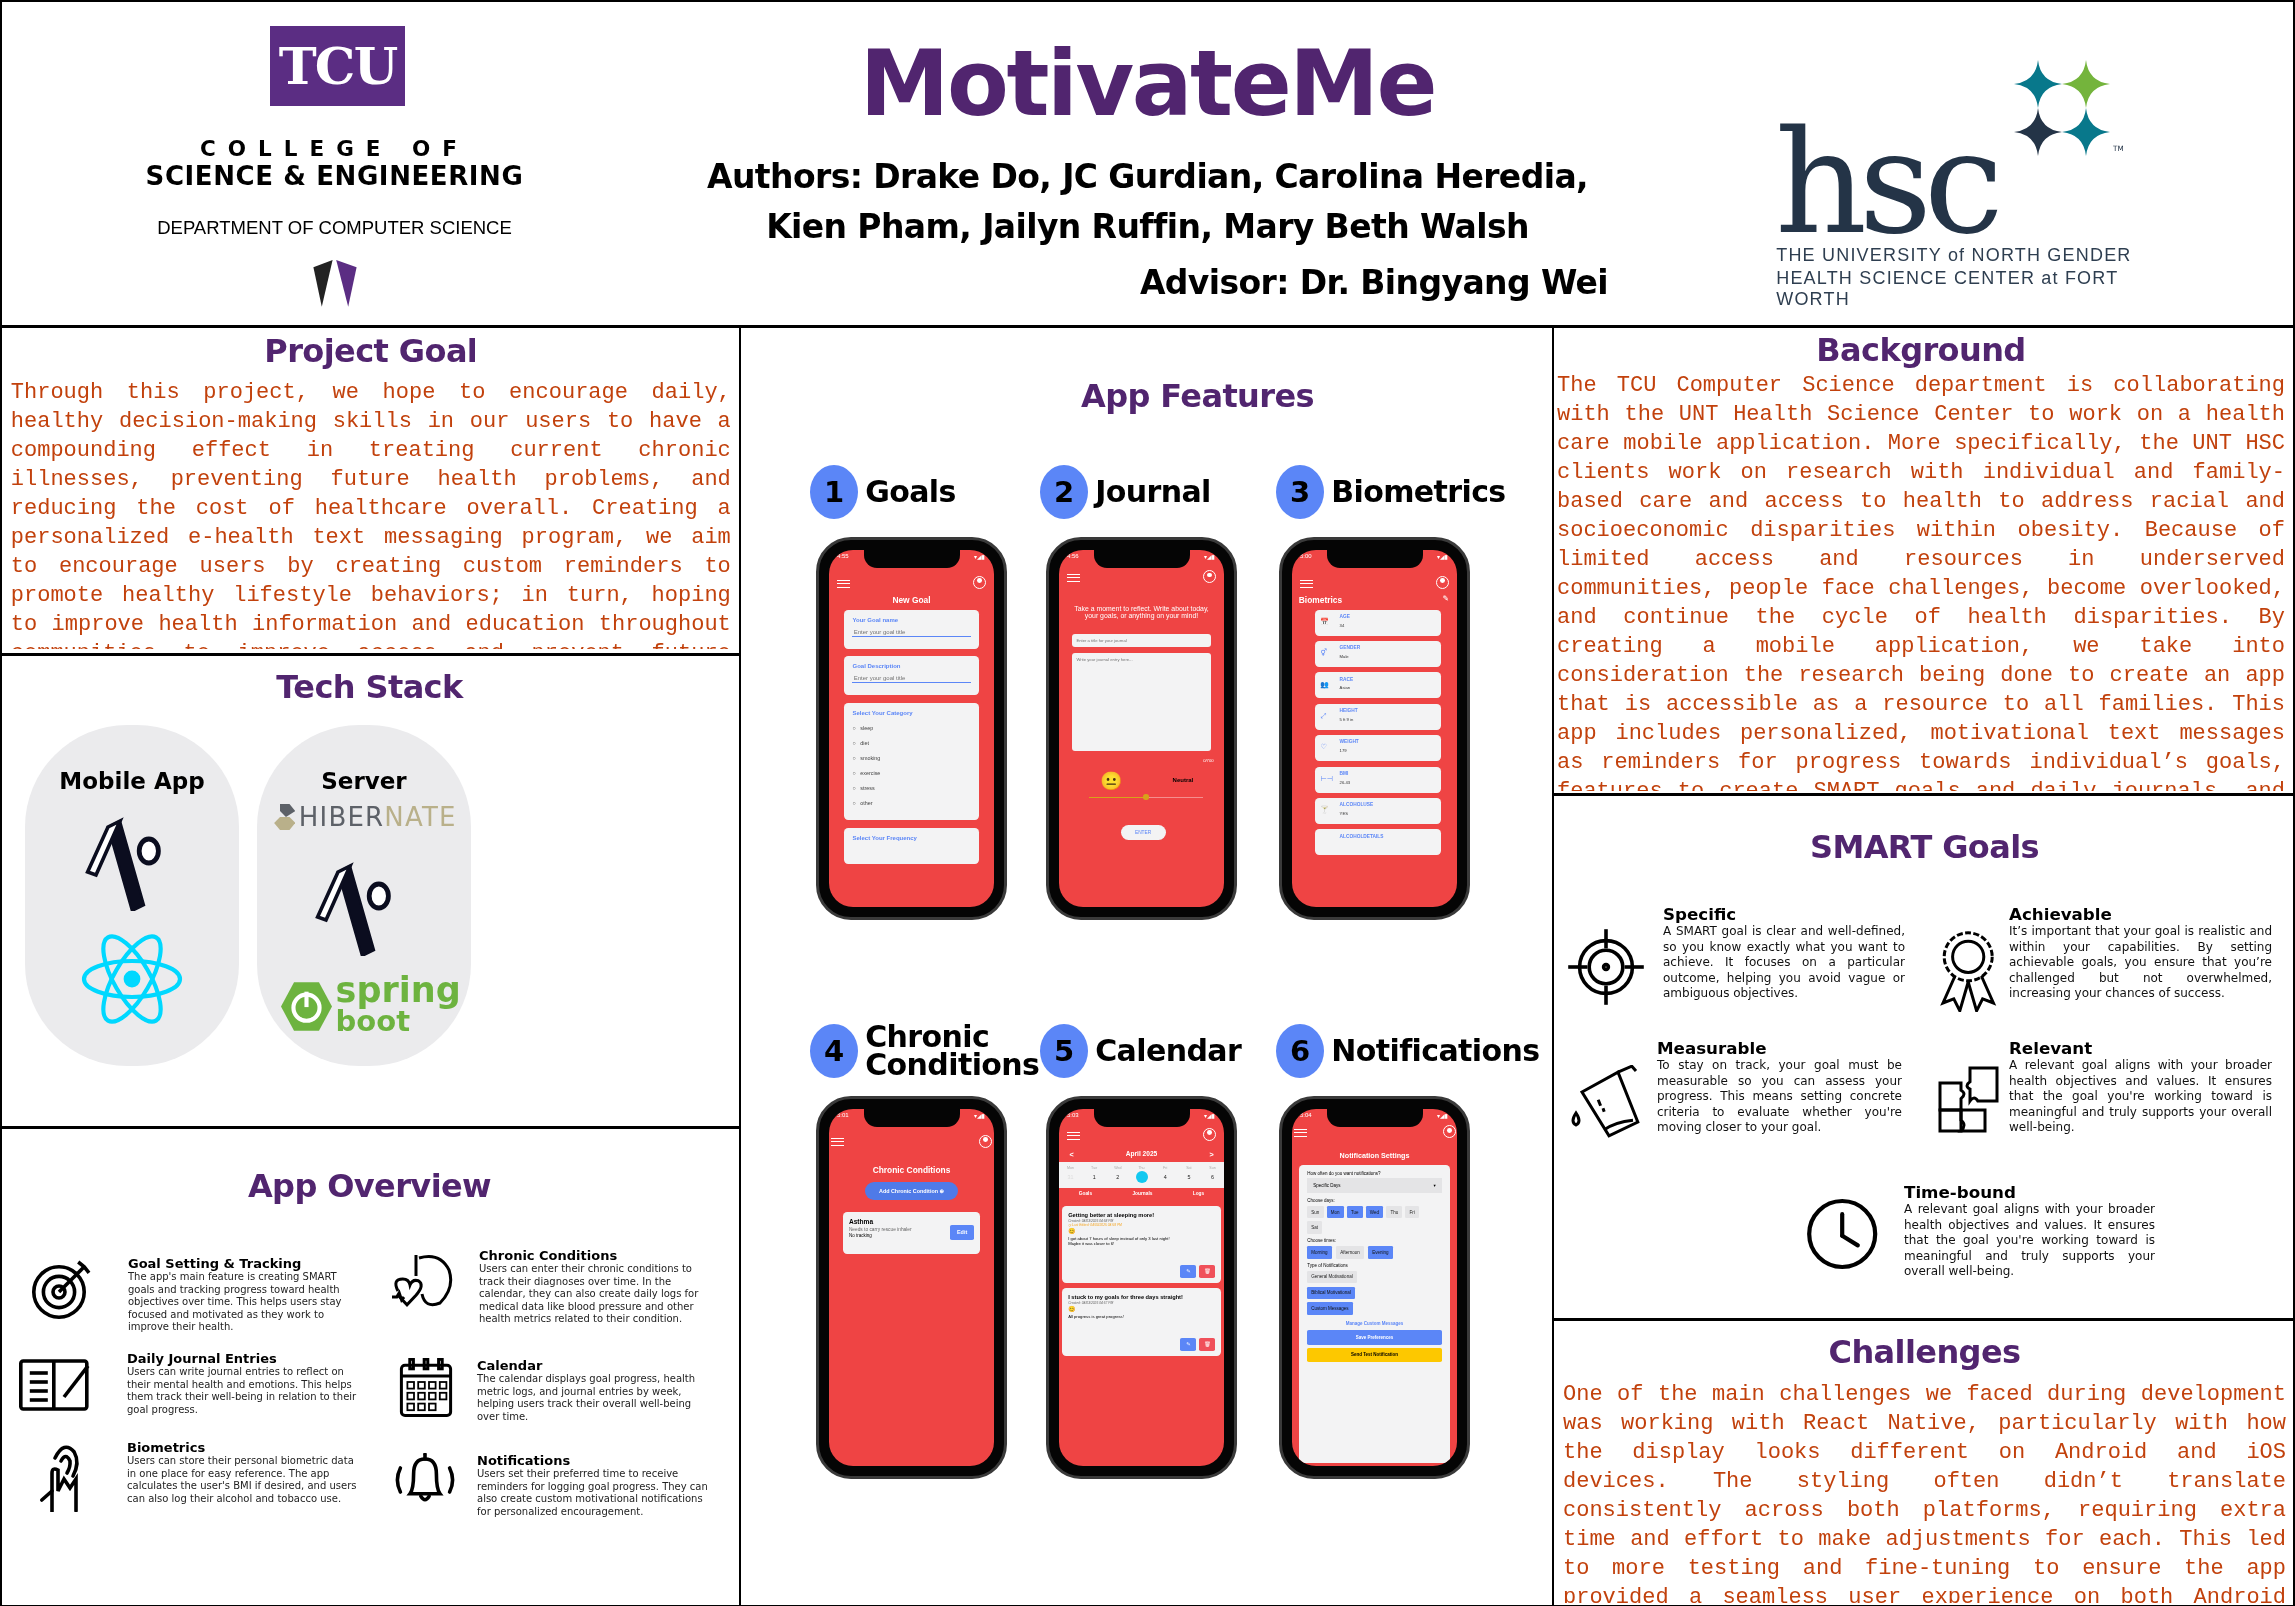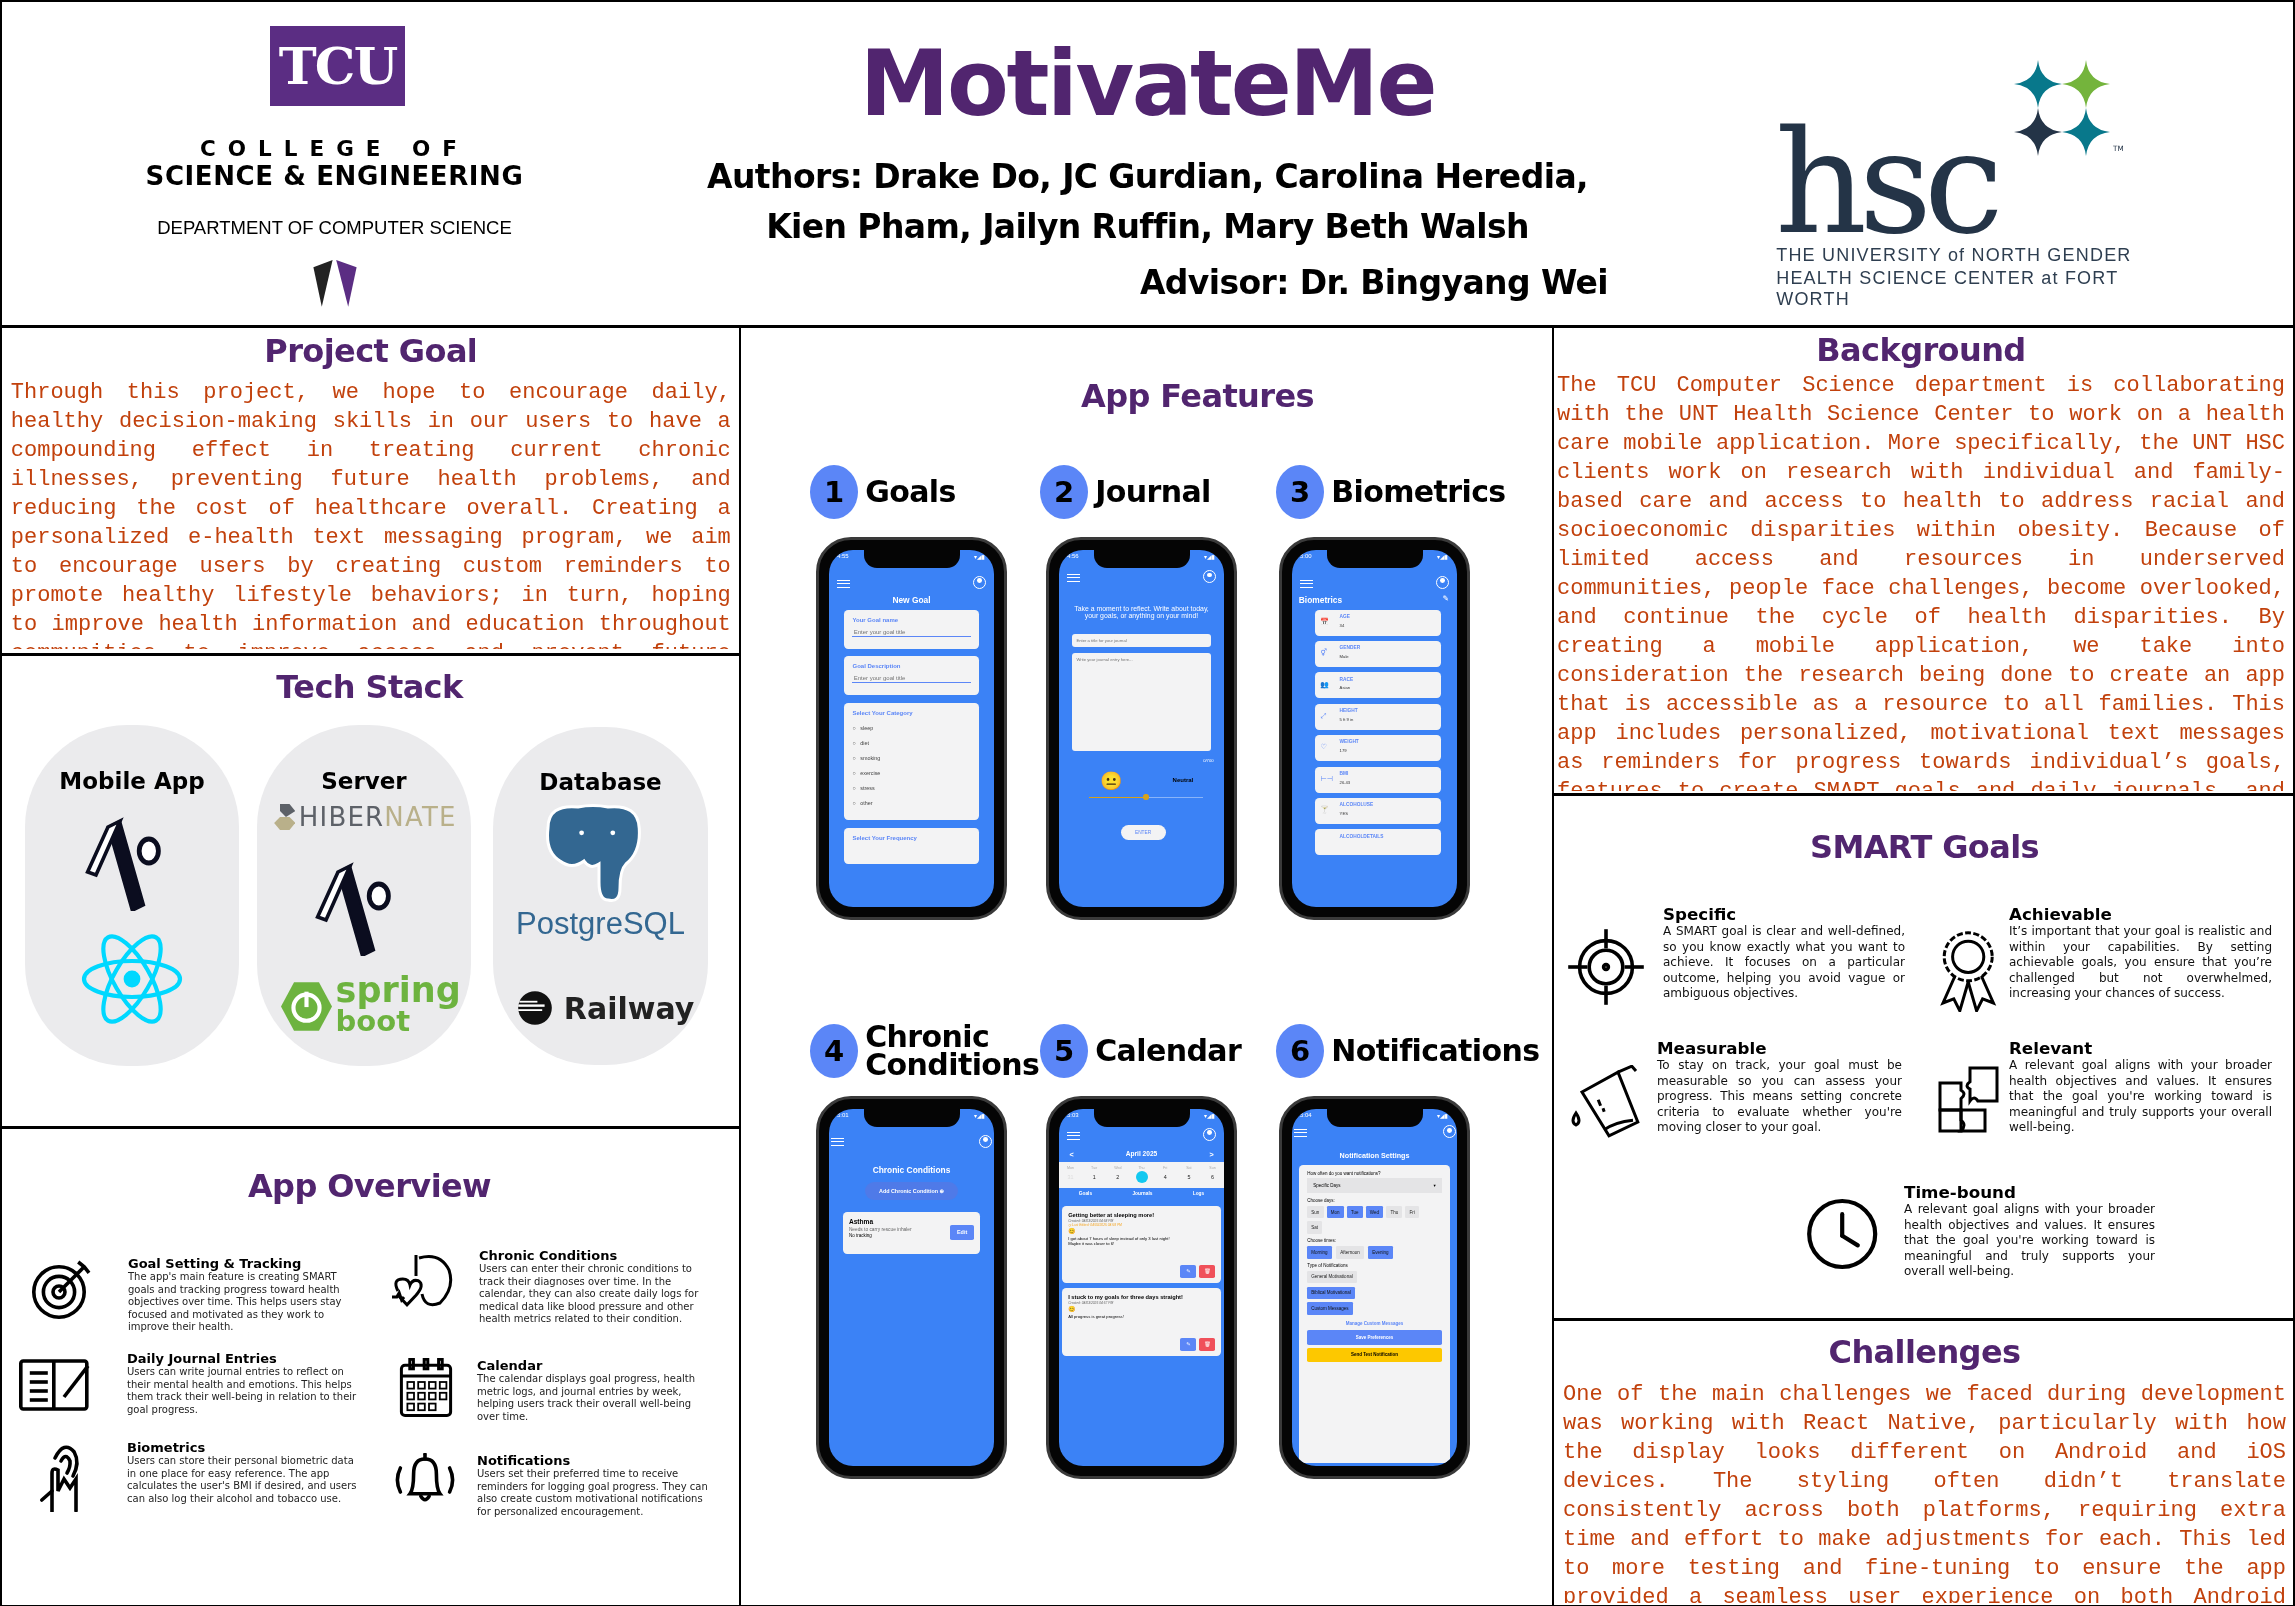--- a/index.html
+++ b/index.html
@@ -27,21 +27,21 @@
 .pill-label{position:absolute;left:0;width:100%;text-align:center;font-weight:bold;font-size:23px}
 
 .ov-item{position:absolute}
 .ov-title{font-weight:bold;font-size:13px}
 .ov-desc{font-size:10px;line-height:12.6px;color:#222}
 
 .feat-head{position:absolute;display:flex;align-items:center}
 .circle{width:48px;height:54px;border-radius:50%;background:#5b86f7;display:flex;align-items:center;justify-content:center;font-weight:bold;font-size:29px;color:#000}
 .feat-label{font-weight:bold;font-size:30px;margin-left:7.2px;line-height:27.5px;letter-spacing:-0.6px}
 .phone{position:absolute;width:191px;height:383px;background:#050505;border-radius:35px;border:3.6px solid #3a3a3a}
-.screen{position:absolute;left:9.6px;top:9.6px;right:9.6px;bottom:9.6px;background:#3b82f6;border-radius:24px;overflow:hidden;font-family:"Liberation Sans",sans-serif}
+.screen{position:absolute;left:9.6px;top:9.6px;right:9.6px;bottom:9.6px;background:#ef4444;border-radius:24px;overflow:hidden;font-family:"Liberation Sans",sans-serif}
 .notch{position:absolute;left:50%;transform:translateX(-50%);top:0;width:96px;height:18px;background:#050505;border-radius:0 0 13px 13px;z-index:5}
 .sb-time{position:absolute;left:8.4px;top:3.6px;font-size:6px;color:#fff}
 .sb-icons{position:absolute;right:9.6px;top:3px;font-size:6px;color:#fff}
 .menu-ic{position:absolute;left:8.4px;top:30px;width:13px;height:8.4px;border-top:1.2px solid #fff;border-bottom:1.2px solid #fff}
 .menu-ic::after{content:"";position:absolute;left:0;right:0;top:2.4px;border-top:1.2px solid #fff}
 .user-ic{position:absolute;right:8.4px;top:26px;width:13px;height:13px;border:1.2px solid #fff;border-radius:50%}
 .user-ic::after{content:"";position:absolute;left:3px;top:1.8px;width:4.8px;height:4.8px;background:#fff;border-radius:50%}
 .card{background:#f3f3f4;border-radius:4.2px}
 .blue{color:#5b86f7}
 
@@ -141,38 +141,20 @@
         <circle cx="43" cy="45" r="22" fill="none" stroke="#fff" stroke-width="7"></circle>
         <line x1="43" y1="18" x2="43" y2="44" stroke="#fff" stroke-width="7"></line>
       </svg>
       <div style="margin-left:3.6px;line-height:31px">
         <div style="font-size:35px;color:#6db33f;font-weight:bold">spring</div>
         <div style="font-size:29px;color:#6db33f;font-weight:bold">boot</div>
       </div>
     </div>
   </div>
 
-  <div class="pill" style="left:493px;top:69px;width:215px;height:338px">
-    <div class="pill-label" style="top:42px">Database</div>
-    <svg style="position:absolute;left:43px;top:77px" width="114" height="102" viewBox="0 0 190 170">
-      <path d="M20 40 Q20 0 70 5 Q95 0 120 5 Q170 0 172 40 Q175 80 150 100 Q140 110 140 140 Q140 165 120 160 Q105 160 105 130 L105 100 Q90 110 80 95 Q60 110 40 95 Q15 80 20 40Z" fill="#336791" stroke="#fff" stroke-width="5"></path>
-      <circle cx="76" cy="48" r="4" fill="#fff"></circle>
-        <circle cx="128" cy="48" r="4" fill="#fff"></circle>
-    </svg>
-    <div style="position:absolute;left:0;width:100%;top:179px;text-align:center;font-size:31px;color:#336791;font-family:'Liberation Sans',sans-serif">PostgreSQL</div>
-    <div style="position:absolute;left:24px;top:263px;display:flex;align-items:center">
-      <svg width="36" height="36" viewBox="0 0 60 60">
-        <circle cx="30" cy="30" r="28" fill="#111"></circle>
-        <rect x="2" y="24" width="44" height="4" fill="#fff"></rect>
-        <rect x="2" y="32" width="40" height="3" fill="#fff"></rect>
-        <rect x="4" y="18" width="30" height="3" fill="#fff"></rect>
-      </svg>
-      <span style="font-size:30px;font-weight:bold;margin-left:10.8px;color:#222">Railway</span>
-    </div>
-  </div>
 </section>
 
 <section class="panel" style="left:0;top:1130px;width:739px;height:477px">
   <h2 class="ptitle" style="font-size:32px;margin-top:37px">App Overview</h2>
 
   <div class="ov-item" style="left:29px;top:126px">
     <svg width="66" height="66" viewBox="0 0 110 110" style="position:absolute;left:0;top:0">
       <g fill="none" stroke="#000" stroke-width="6">
           <circle cx="50" cy="60" r="42"></circle>
           <circle cx="50" cy="60" r="26"></circle>

